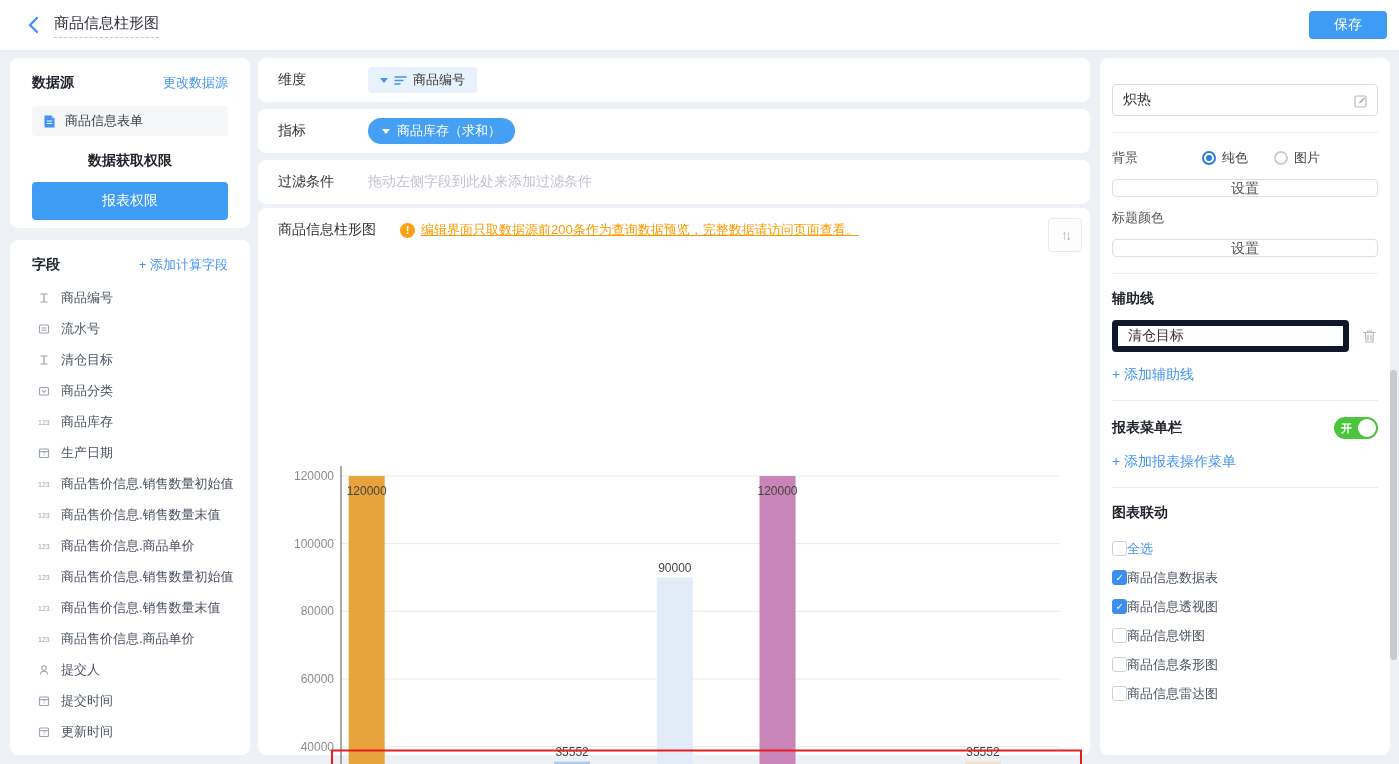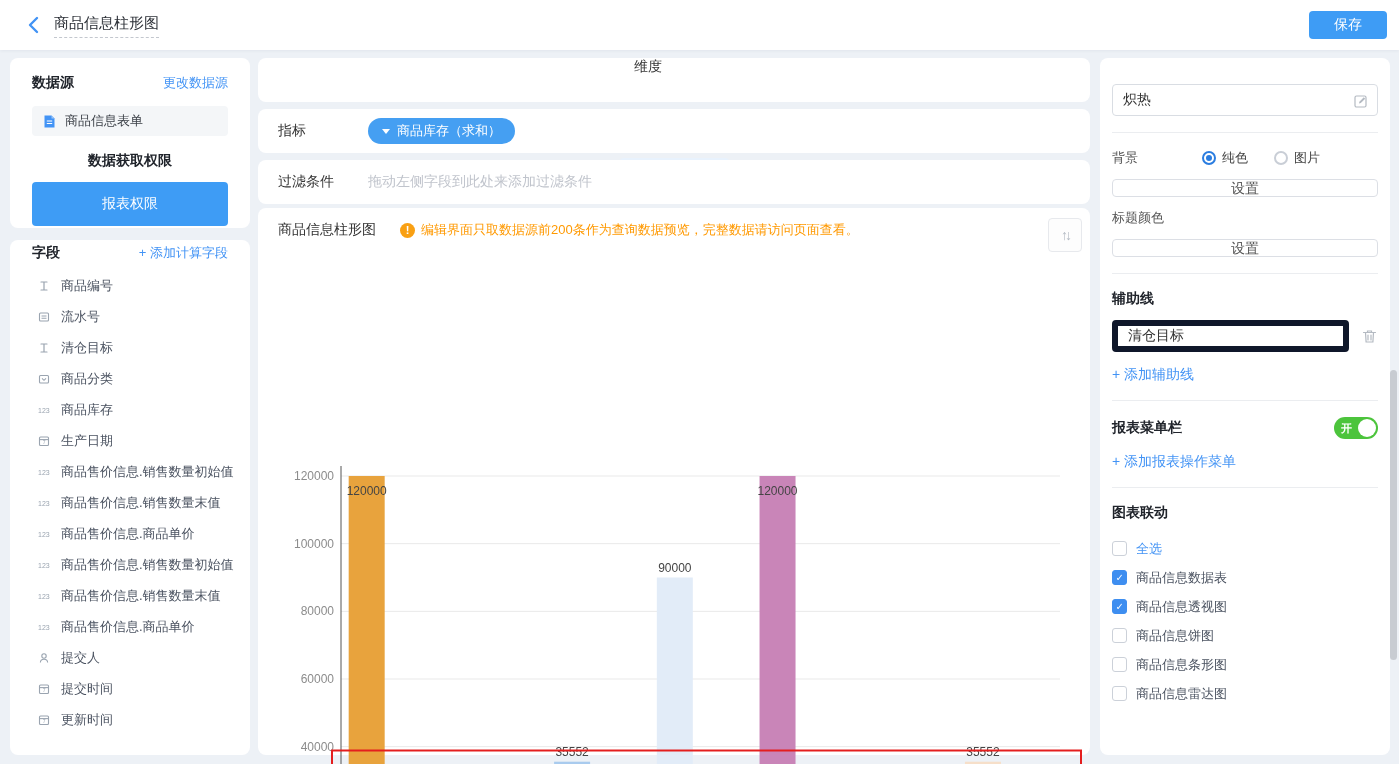--- a/index.html
+++ b/index.html
@@ -23,24 +23,24 @@
               font-size:14px; cursor:pointer; font-family:inherit; }
 
   
   .ds-card { left:10px; top:58px; width:240px; height:170px; padding:16px 22px; }
   .panel-head { display:flex; justify-content:space-between; align-items:center; }
   .panel-title { font-weight:bold; font-size:14px; color:#20242b; }
   .blue-link { color:#4293f5; font-size:13px; text-decoration:none; cursor:pointer; }
   .source-item { margin-top:14px; height:30px; background:#f4f6f8; border-radius:4px;
                  display:flex; align-items:center; gap:8px; padding:0 10px; font-size:13px; color:#3a3f46; }
   .perm-title { font-weight:bold; margin-top:16px; font-size:14px; color:#20242b;text-align:center; }
-  .perm-btn { margin-top:12px; width:100%; height:44px; background:#3e9cf5; color:#fff;
+  .perm-btn { margin-top:12px; width:100%; height:38px; background:#3e9cf5; color:#fff;
               border:none; border-radius:4px; font-size:14px; cursor:pointer; font-family:inherit; }
 
-  .fields-card { left:10px; top:240px; width:240px; height:515px; padding:4px 0 10px 0; }
+  .fields-card { left:10px; top:240px; width:240px; height:515px; padding:16px 0 10px 0; }
   .fields-card .panel-head { padding:0 22px; }
   .field-list { margin-top:8px; }
   .field-item { display:flex; align-items:center; gap:9px; height:31px; padding:0 22px 0 26px;
                 font-size:13px; color:#4a5260; cursor:grab; white-space:nowrap; overflow:hidden; }
   .field-item .f-icon { width:16px; height:14px; flex:0 0 16px; display:flex; align-items:center; justify-content:center; }
 
   
   .row-card { left:258px; width:832px; height:44px; padding:0 10px 0 10px;
               display:flex; align-items:center; }
   .row-label { width:100px; padding-left:10px; font-size:14px; color:#333; flex:0 0 100px; }
@@ -53,21 +53,21 @@
   .metric-pill .caret { border-top-color:#fff; }
   .placeholder { color:#c0c4cc; font-size:14px; }
 
   .chart-card { left:258px; top:208px; width:832px; height:547px; }
   .chart-head { position:absolute; left:0; top:0; width:100%; height:44px;
                 display:flex; align-items:center; padding:0 10px; }
   .chart-title { font-size:14px; color:#333; padding-left:10px; }
   .warn { display:flex; align-items:center; gap:6px; margin-left:24px; }
   .warn-ico { width:15px; height:15px; border-radius:50%; background:#f9a013; color:#fff;
               font-size:11px; font-weight:bold; display:flex; align-items:center; justify-content:center; flex:0 0 15px; }
-  .warn-text { color:#ff9900; font-size:13px; }
+  .warn-text { color:#ff9900; font-size:13px;text-decoration:underline; }
   .sort-btn { position:absolute; right:8px; top:10px; width:34px; height:34px; border:1px solid #e7e9ed;
               border-radius:4px; background:#fdfdfd; color:#b3bac3; font-size:14px;
               display:flex; align-items:center; justify-content:center; cursor:pointer; letter-spacing:-3px; }
   .chart-svg { position:absolute; left:0; top:220px; }
 
   
   .style-card { left:1100px; top:58px; width:290px; height:697px; padding:22px 12px; overflow:hidden; }
   .name-input { position:relative; margin-top:4px; height:32px; border:1px solid #d9dde3; border-radius:4px;
                 display:flex; align-items:center; padding:0 30px 0 10px; font-size:14px; color:#333; background:#fff; }
   .name-edit { position:absolute; right:8px; top:8px; cursor:pointer; }
@@ -85,21 +85,21 @@
   .sub-lbl { margin-top:12px; font-size:13px; color:#555; }
   .aux-row { display:flex; align-items:center; gap:12px; margin-top:12px; }
   .aux-input { flex:1; height:32px; border:6px solid #0f172a; border-radius:4px; display:flex;
                align-items:center; padding:0 10px; font-size:14px; color:#333; }
   .add-link { display:inline-block; margin-top:14px; font-size:14px; }
   .menu-row { display:flex; align-items:center; justify-content:space-between; margin-top:2px; }
   .toggle { width:44px; height:22px; border-radius:11px; background:#4cc43c; position:relative; cursor:pointer; }
   .toggle .t-label { position:absolute; left:7px; top:4px; color:#fff; font-size:11px; font-weight:bold; }
   .toggle .knob { position:absolute; right:2px; top:2px; width:18px; height:18px; border-radius:50%; background:#fff; }
   .linkage-list { margin-top:12px; }
-  .check-row { display:flex; align-items:center; gap:9px; height:29px; font-size:13px; color:#4a5260; cursor:pointer;font-family:Liberation Mono, monospace; }
+  .check-row { display:flex; align-items:center; height:29px; font-size:13px; color:#4a5260; cursor:pointer;font-family:Liberation Mono, monospace; }
   .checkbox { width:15px; height:15px; border:1px solid #ccd1d9; border-radius:3px; background:#fff;
               display:flex; align-items:center; justify-content:center; flex:0 0 15px; }
   .checkbox.checked { background:#3e8ef0; border-color:#3e8ef0; }
   .checkbox.checked::after { content:"✓"; color:#fff; font-size:11px; font-weight:bold; }
   .check-row.all .c-label { color:#4293f5; }
 
   .page-scrollbar { position:absolute; right:2px; top:370px; width:7px; height:290px;
                     background:#c8ccd2; border-radius:4px; z-index:9; cursor:pointer; }
 </style>
 </head>
@@ -261,21 +261,21 @@
             <rect x="2.5" y="3" width="9" height="8.5" rx="1" fill="none" stroke="#9aa4b0" stroke-width="1.1"></rect>
             <path d="M2.5 5.6h9" stroke="#9aa4b0" stroke-width="1.1"></path>
             <text x="5.7" y="10.4" font-size="5" fill="#9aa4b0">7</text>
           </svg>
         </span>
         <span>更新时间</span>
       </div>
     </div>
 </div>
 
-<div class="card row-card" style="top:58px;flex-direction:column;">
+<div class="card row-card" style="top:58px;">
   <span class="row-label">维度</span>
   <span class="dim-pill">
     <span class="caret"></span>
     <svg width="13" height="11" viewBox="0 0 13 11">
       <path d="M1 2h11M1 5.5h8M1 9h5" stroke="#4293f5" stroke-width="1.4" stroke-linecap="round"></path>
     </svg>
     <span>商品编号</span>
   </span>
 </div>
 

